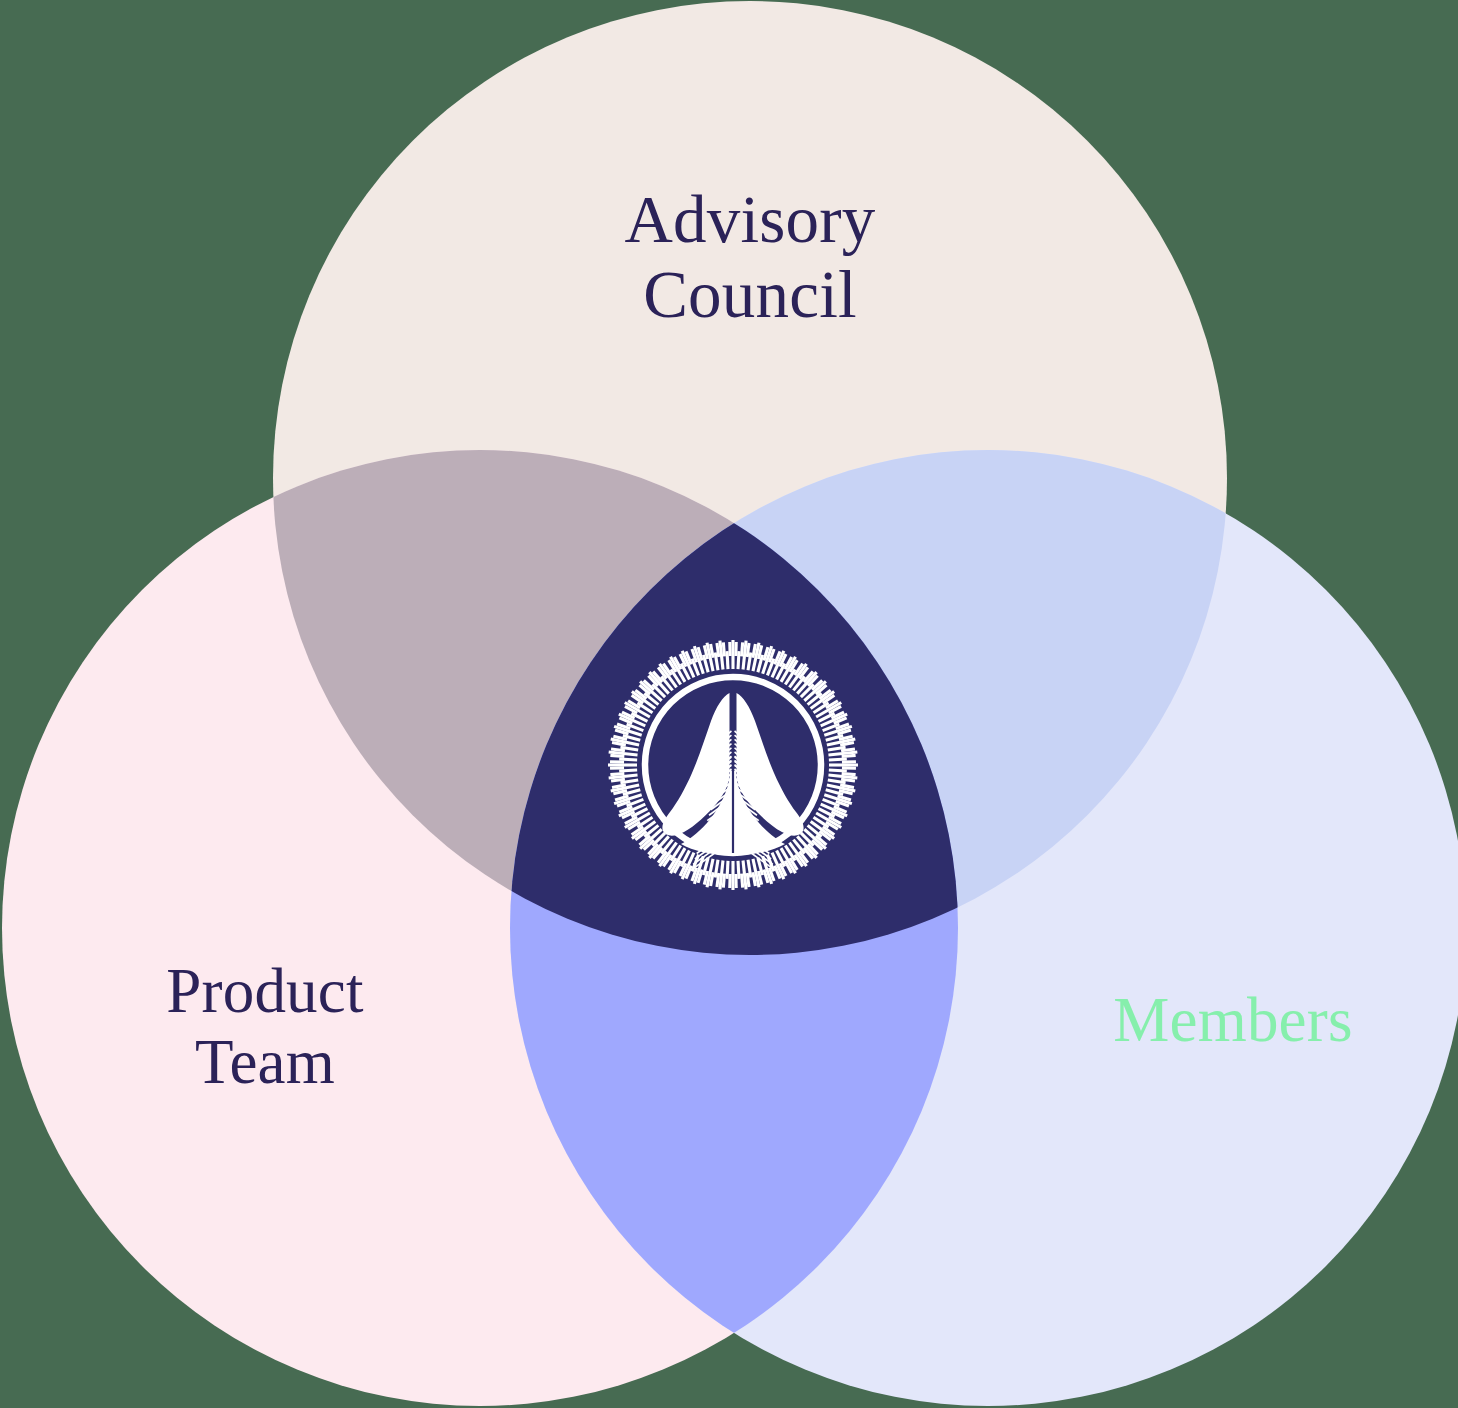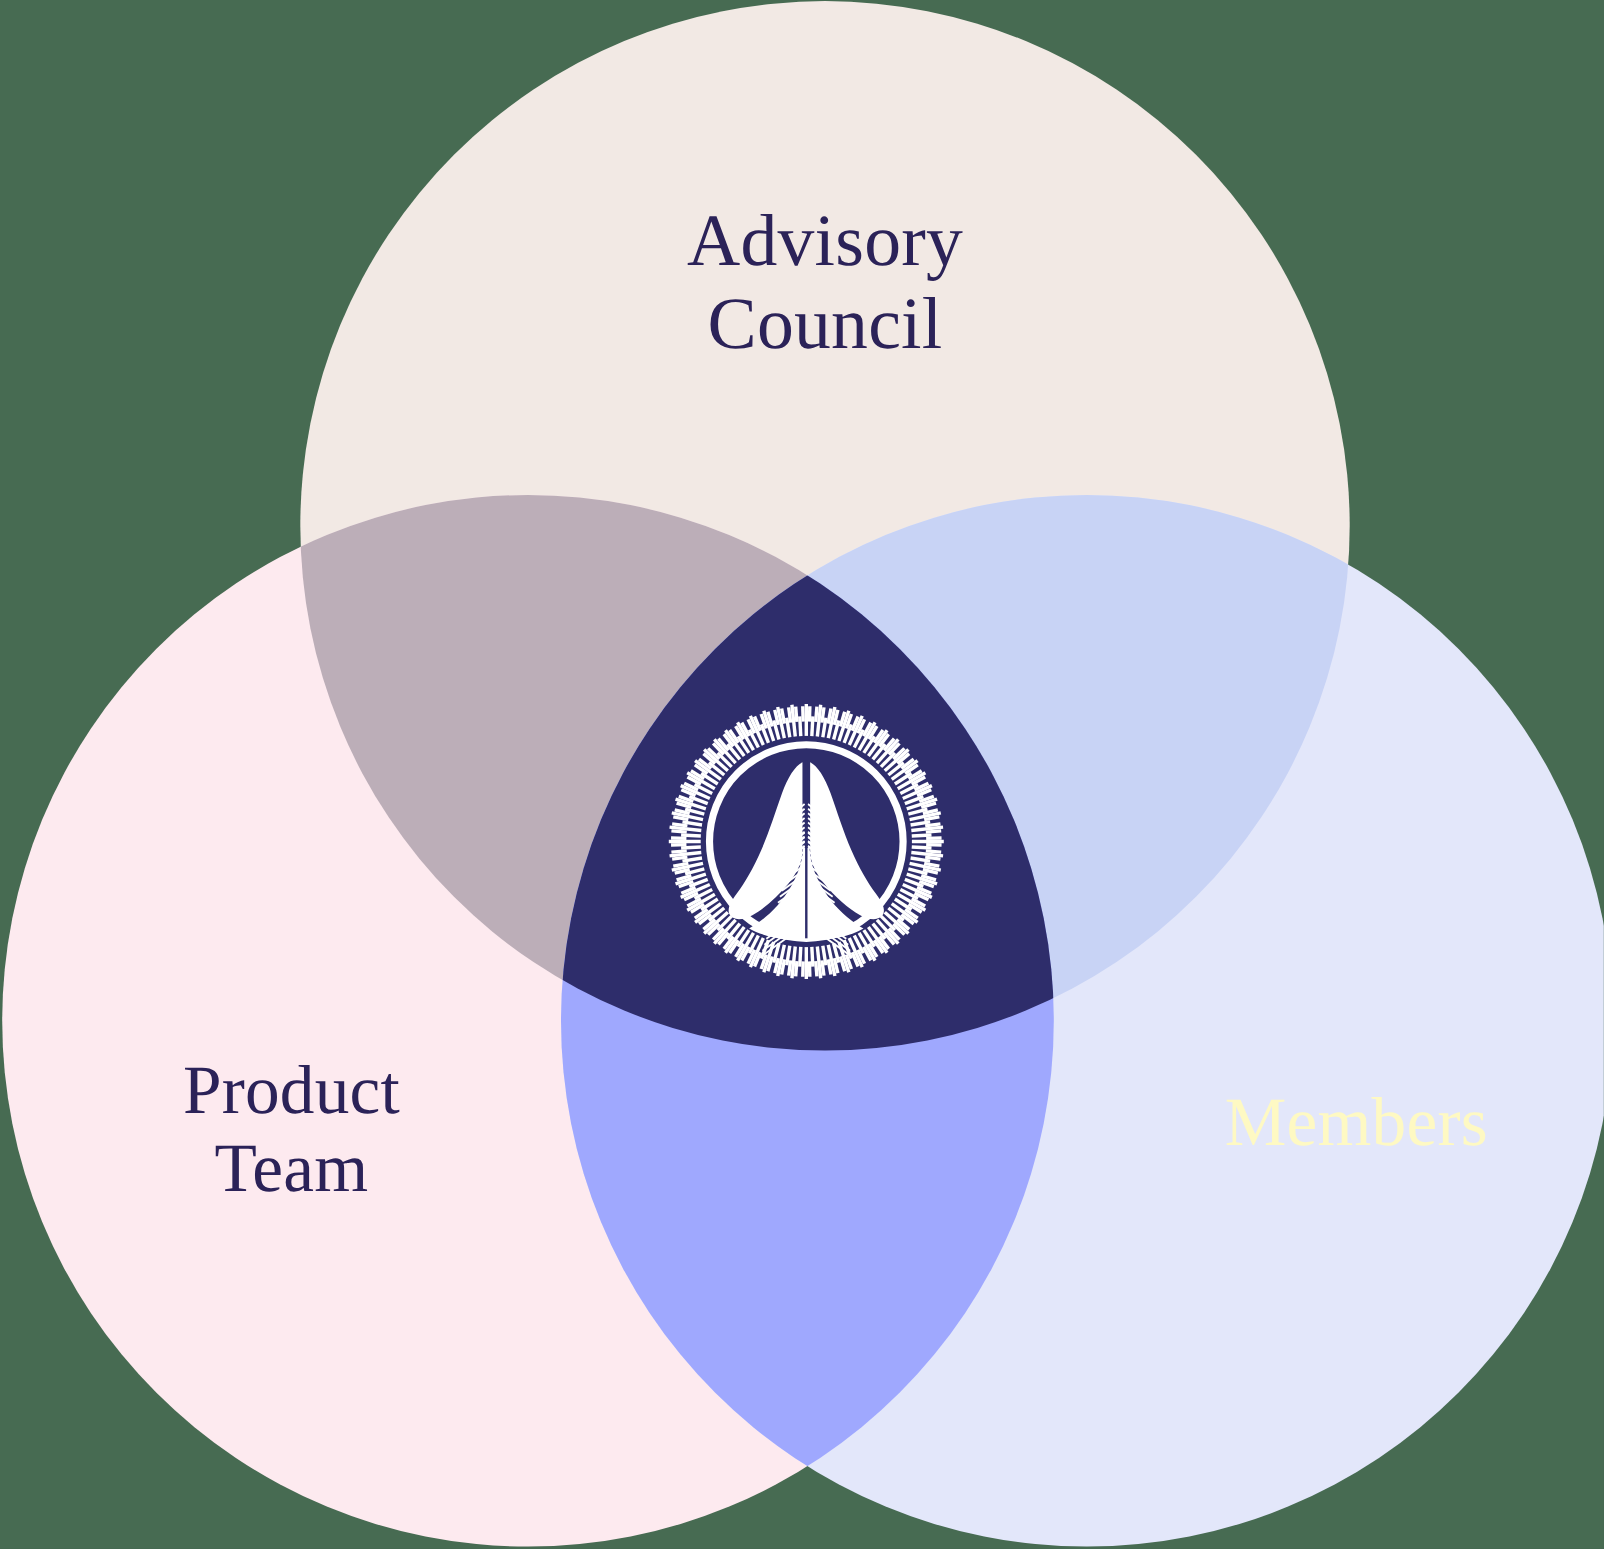--- a/index.html
+++ b/index.html
@@ -464,14 +464,14 @@
       </g>
     </g>
   </svg>
 
   <div class="venn-label" id="label-advisory-council" style="color: rgb(43, 34, 88);">Advisory
 Council</div>
 
   <div class="venn-label" id="label-product-team" style="color: rgb(43, 34, 88); margin-top: 13px;">Product
 Team</div>
 
-  <div class="venn-label" id="label-members" style="color: #fef9c3;">Members</div>
+  <div class="venn-label" id="label-members" style="color: #86efac;">Members</div>
 </div>
 
 </body></html>

